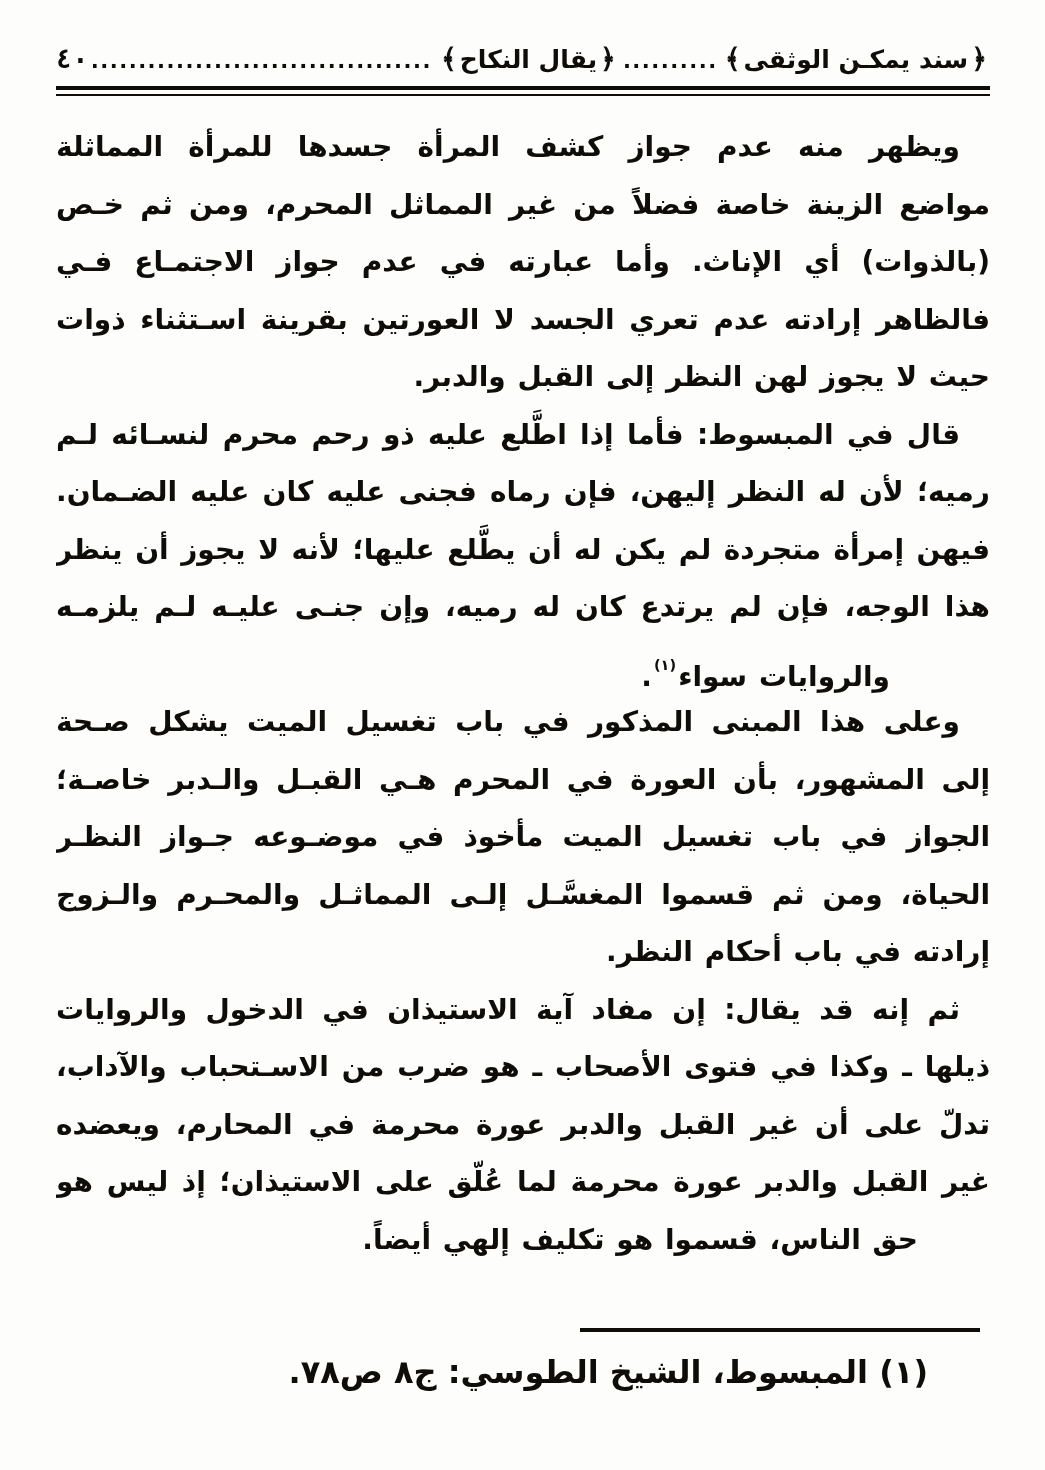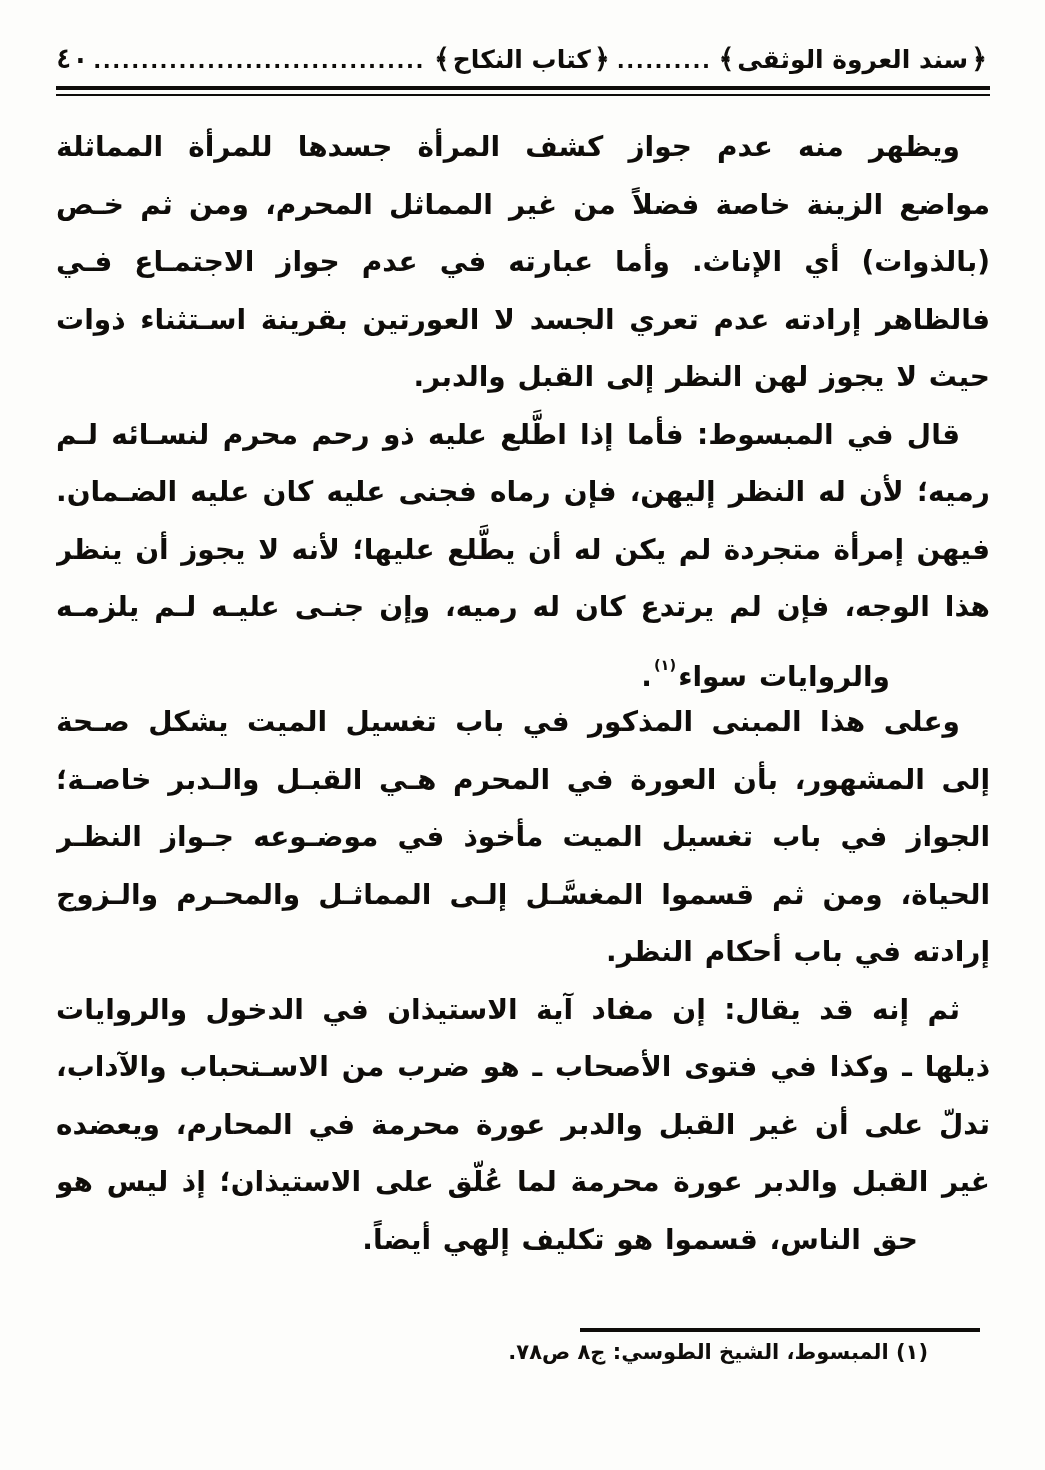--- a/index.html
+++ b/index.html
@@ -75,37 +75,38 @@
     padding:0 2px;
   }
   
   .fn-rule{
     width:400px;
     height:4px;
     background:#0f0d0a;
     margin:60px 10px 0 auto;
   }
   .footnote{
+    margin-top:20px;
     padding-right:62px;
     text-align:right;
-    font-size:21px;
+    font-size:32px;
     font-weight:bold;
     line-height:40px;
   }
 </style>
 </head>
 <body>
 
 <div class="sheet">
   <div class="content">
 
     <div class="hdr">
-      <span class="t"><span class="orn">﴿</span><span>سند العروة الوثقى</span><span class="orn">﴾</span></span>
+      <span class="t"><span class="orn">﴿</span><span>سند يمكـن الوثقى</span><span class="orn">﴾</span></span>
       <span class="dots short">..........</span>
-      <span class="t"><span class="orn">﴿</span><span>كتاب النكاح</span><span class="orn">﴾</span></span>
+      <span class="t"><span class="orn">﴿</span><span>يقال النكاح</span><span class="orn">﴾</span></span>
       <span class="dots long">..........................................................................</span>
       <span class="pageno">٤٠</span>
     </div>
     <div class="double-rule"></div>
 
     <div class="bodytext">
 
       <div class="para">
         <div class="line first">ويظهر منه عدم جواز كشف المرأة جسدها للمرأة المماثلة الأجنبية، بل</div>
         <div class="line">مواضع الزينة خاصة فضلاً من غير المماثل المحرم، ومن ثم خـص المحـارم</div>

